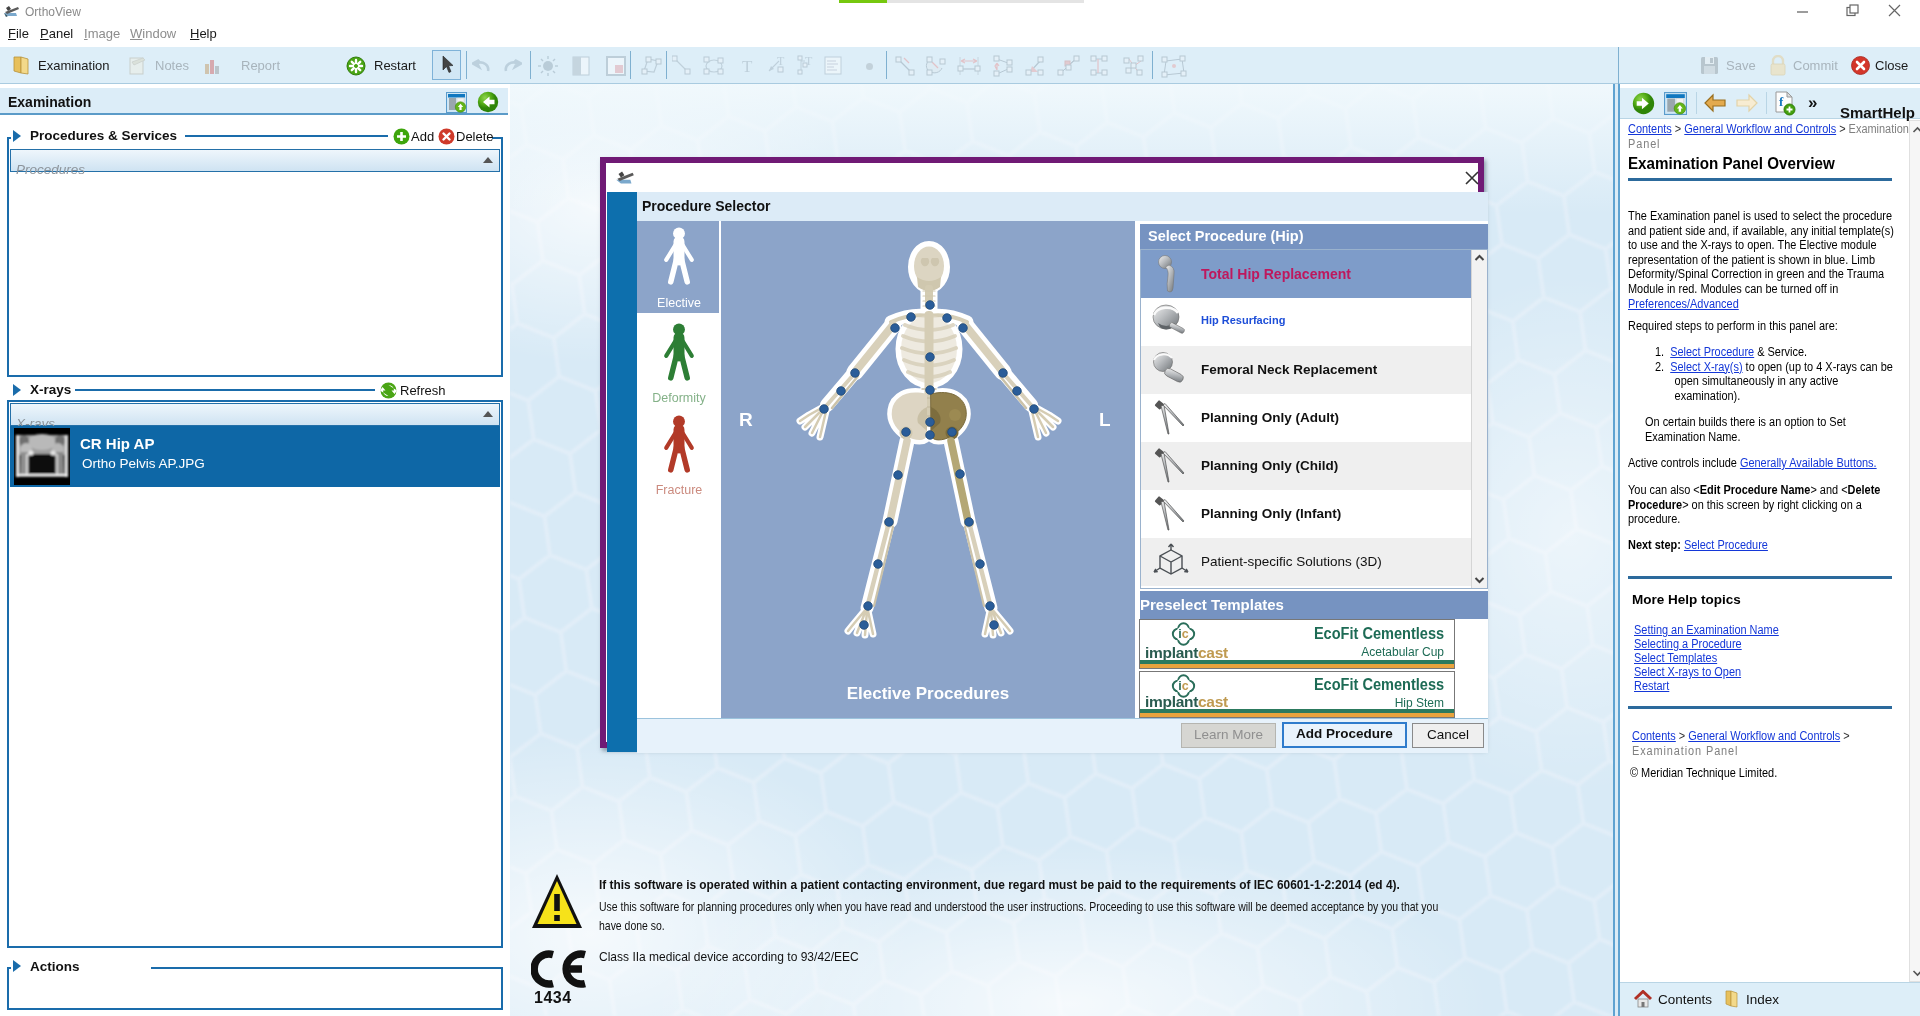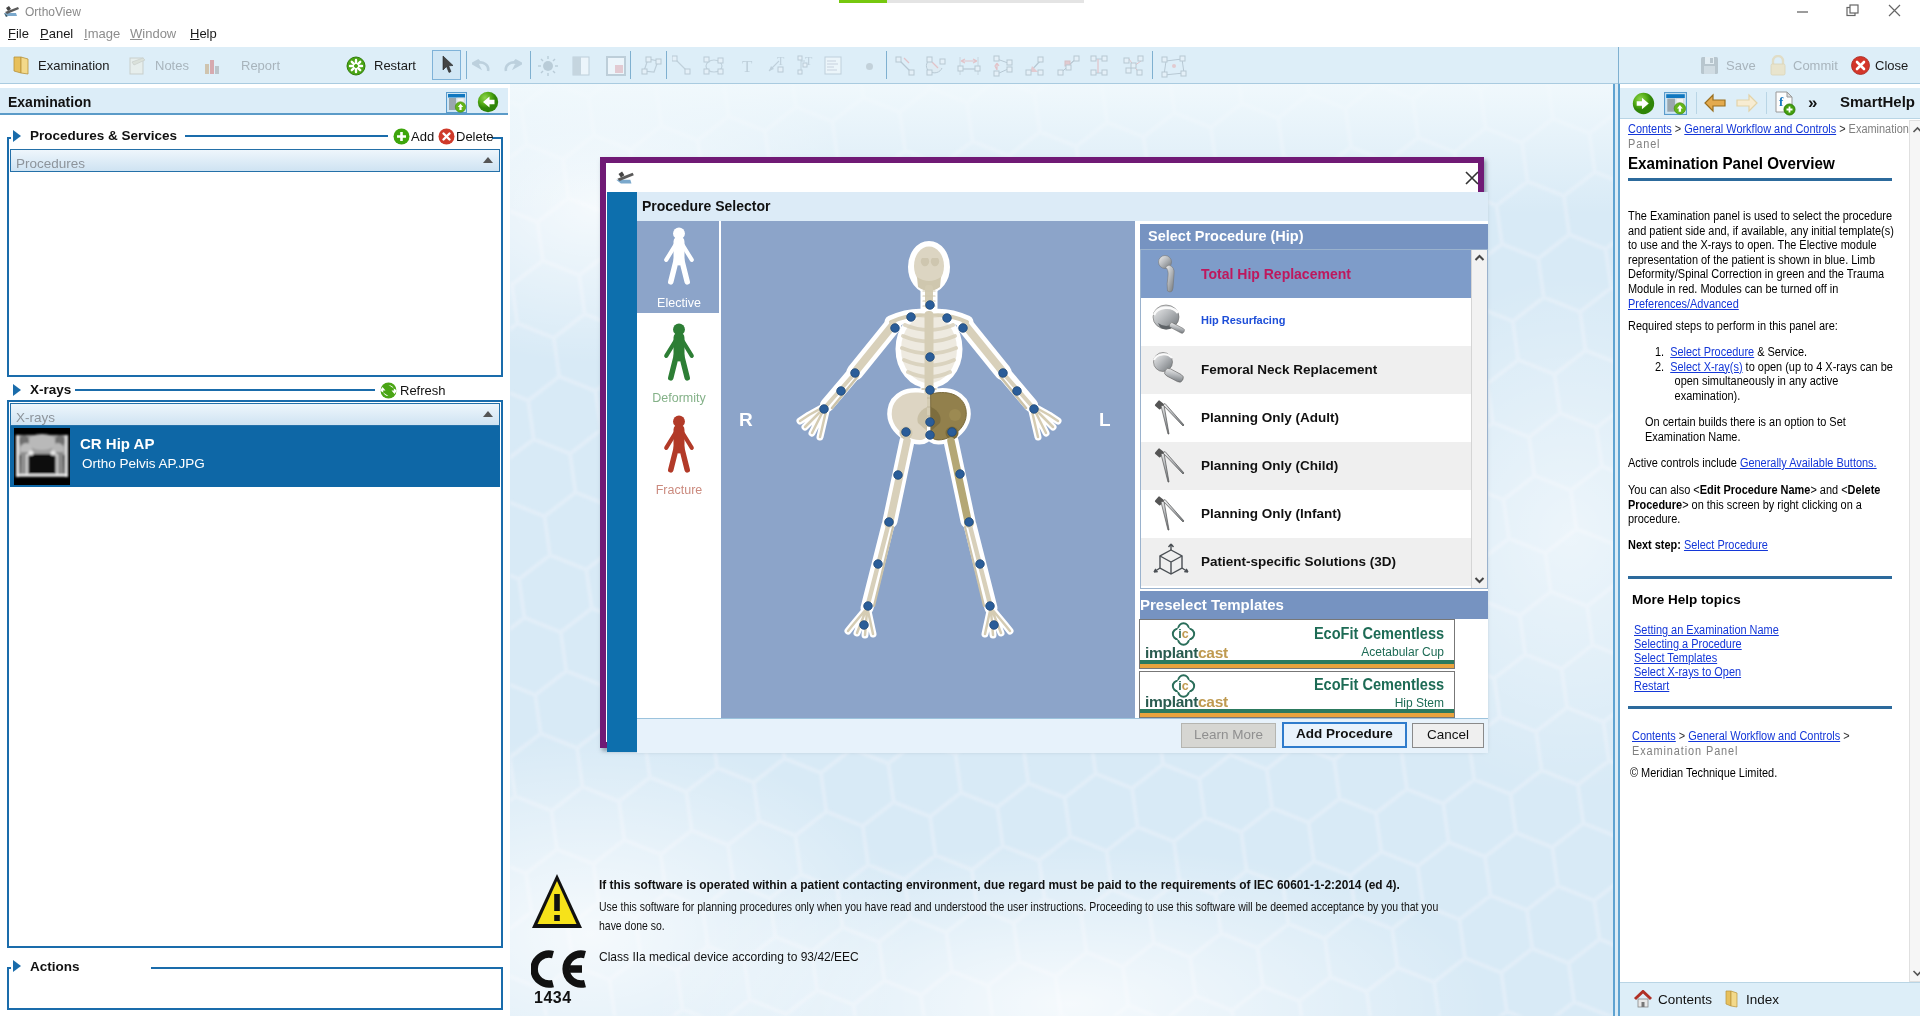--- a/index.html
+++ b/index.html
@@ -22,21 +22,21 @@
   .vsep { position:absolute; top:4px; width:1px; height:28px; background:#7fb0d0; }
   
   #leftpanel { left:0; top:84px; width:510px; height:932px; background:#fff; }
   #examstrip { left:0; top:4px; width:508px; height:27px; background:#dcedf8;
     border-bottom:2px solid #5b9bc8; }
   #examstrip b { position:absolute; left:8px; top:6px; font-size:14px; color:#111; }
   .sectbox { position:absolute; border:2px solid #1a6cab; background:#fff; }
   .secttitle { position:absolute; font-size:13.5px; font-weight:bold; color:#111; }
   .subhdr { position:absolute; background:linear-gradient(#eef6fc,#cfe3f2);
     border:1px solid #2470a8; color:#8d949b; font-size:13.5px; }
-  .subhdr span { position:absolute; left:5px; top:6px; }
+  .subhdr span { position:absolute; left:5px; top:12px;font-style:italic; }
   .uptri { position:absolute; right:6px; top:7px; width:0; height:0;
     border-left:5px solid transparent; border-right:5px solid transparent;
     border-bottom:6px solid #555; }
   
   #centre { left:510px; top:84px; width:1110px; height:932px; background:#d7eaf6; }
   
   #helppanel { left:1620px; top:84px; width:300px; height:932px; background:#fff; }
   a.hl { color:#1437d8; text-decoration:underline; }
   .ht { white-space:nowrap; transform:scaleX(0.89); transform-origin:0 0; }
   
@@ -591,40 +591,41 @@
           <circle cx="157" cy="343" r="4.3"></circle>
             <circle cx="259" cy="343" r="4.3"></circle>
           <circle cx="147" cy="385" r="4.3"></circle>
             <circle cx="269" cy="385" r="4.3"></circle>
           <circle cx="143" cy="404" r="4.3"></circle>
             <circle cx="273" cy="404" r="4.3"></circle>
         </g>
       </svg>
       <div class="abs" style="left:18px;top:188px;font-size:19px;font-weight:bold;color:#fff">R</div>
       <div class="abs" style="left:378px;top:188px;font-size:19px;font-weight:bold;color:#fff">L</div>
+      <div class="abs" style="left:0;top:463px;width:414px;text-align:center;font-size:17px;font-weight:bold;color:#fff">Elective Procedures</div>
     </div>
 
     <div class="abs" id="dlgright" style="left:529px;top:58px;width:353px;height:497px;background:#fff">
       <div class="abs" style="left:5px;top:3px;width:348px;height:25px;background:#7693c1;color:#fff;font-size:14.5px;font-weight:bold;padding:4px 0 0 8px">Select Procedure (Hip)</div>
       <div class="abs" style="left:5px;top:28px;width:348px;height:340px;background:#fff;border:1px solid #9ab2cd">
         
         <div class="abs" style="left:0;top:0;width:330px;height:48px;background:#7e9cc9"></div>
         <div class="abs" style="left:60px;top:16px;font-size:14px;font-weight:bold;color:#be185d">Total Hip Replacement</div>
         <div class="abs" style="left:0;top:48px;width:330px;height:48px;background:#fff"></div>
         <div class="abs" style="left:60px;top:64px;font-size:11px;font-weight:bold;color:#1d4ed8">Hip Resurfacing</div>
         <div class="abs" style="left:0;top:96px;width:330px;height:48px;background:#efefef"></div>
         <div class="abs" style="left:60px;top:112px;font-size:13.5px;font-weight:bold;color:#111">Femoral Neck Replacement</div>
         <div class="abs" style="left:0;top:144px;width:330px;height:48px;background:#fff"></div>
         <div class="abs" style="left:60px;top:160px;font-size:13.5px;font-weight:bold;color:#111">Planning Only (Adult)</div>
         <div class="abs" style="left:0;top:192px;width:330px;height:48px;background:#efefef"></div>
         <div class="abs" style="left:60px;top:208px;font-size:13.5px;font-weight:bold;color:#111">Planning Only (Child)</div>
         <div class="abs" style="left:0;top:240px;width:330px;height:48px;background:#fff"></div>
         <div class="abs" style="left:60px;top:256px;font-size:13.5px;font-weight:bold;color:#111">Planning Only (Infant)</div>
         <div class="abs" style="left:0;top:288px;width:330px;height:48px;background:#efefef"></div>
-        <div class="abs" style="left:60px;top:304px;font-size:13.5px;font-weight:bold;color:#111">Patient-specific Solutions (3D)</div>
+        <div class="abs" style="left:60px;top:304px;font-size:13.5px;font-weight:normal;color:#111">Patient-specific Solutions (3D)</div>
         
         <svg class="sv" style="left:12px;top:4px" width="36" height="40" viewBox="0 0 36 40">
           <defs>
               <linearGradient id="met" x1="0" y1="0" x2="1" y2="1">
             <stop offset="0%" stop-color="#f2f2f2"></stop>
                 <stop offset="45%" stop-color="#b9bcbf"></stop>
                 <stop offset="100%" stop-color="#6f7478"></stop>
               </linearGradient>
             </defs>
           <circle cx="12" cy="8" r="6.5" fill="url(#met)" stroke="#777" stroke-width="0.6"></circle>
@@ -754,21 +755,21 @@
     </svg>
     <div class="abs" style="left:146px;top:8px;width:1px;height:22px;background:#b9d5e5"></div>
     <svg class="sv" style="left:153px;top:7px" width="24" height="25" viewBox="0 0 24 25">
       <path d="M3 1 L14 1 L19 6 L19 21 L3 21 Z" fill="#fdfdfd" stroke="#999"></path>
       <path d="M14 1 L14 6 L19 6 Z" fill="#ddd" stroke="#999"></path>
       <text x="6" y="15" font-size="13" font-weight="bold" fill="#1a7ac0" font-family="Liberation Serif">f</text>
       <circle cx="16.5" cy="18.5" r="5.5" fill="#44a00e" stroke="#2e7d06"></circle>
       <path d="M16.5 15.5 V21.5 M13.5 18.5 H19.5" stroke="#fff" stroke-width="1.8"></path>
     </svg>
     <div class="abs" style="left:188px;top:9px;font-size:17px;font-weight:bold;color:#111">»</div>
-    <div class="abs" style="left:0px;top:9px;width:295px;text-align:right;font-size:15px;font-weight:bold;color:#111">SmartHelp</div>
+    <div class="abs" style="left:0px;top:20px;width:295px;text-align:right;font-size:15px;font-weight:bold;color:#111">SmartHelp</div>
 
     <div class="abs" style="left:289px;top:36px;width:17px;height:862px;background:#f6f6f6;border:1px solid #e0e0e0"></div>
     <svg class="sv" style="left:291px;top:40px" width="13" height="13" viewBox="0 0 13 13">
         <path d="M2.5 8 L6.5 4 L10.5 8" fill="none" stroke="#555" stroke-width="1.6"></path>
       </svg>
     <svg class="sv" style="left:291px;top:882px" width="13" height="13" viewBox="0 0 13 13">
         <path d="M2.5 5 L6.5 9 L10.5 5" fill="none" stroke="#555" stroke-width="1.6"></path>
       </svg>
 
     <div class="abs ht" style="left:8px;top:38px;font-size:12.3px;color:#333;line-height:14.5px">

